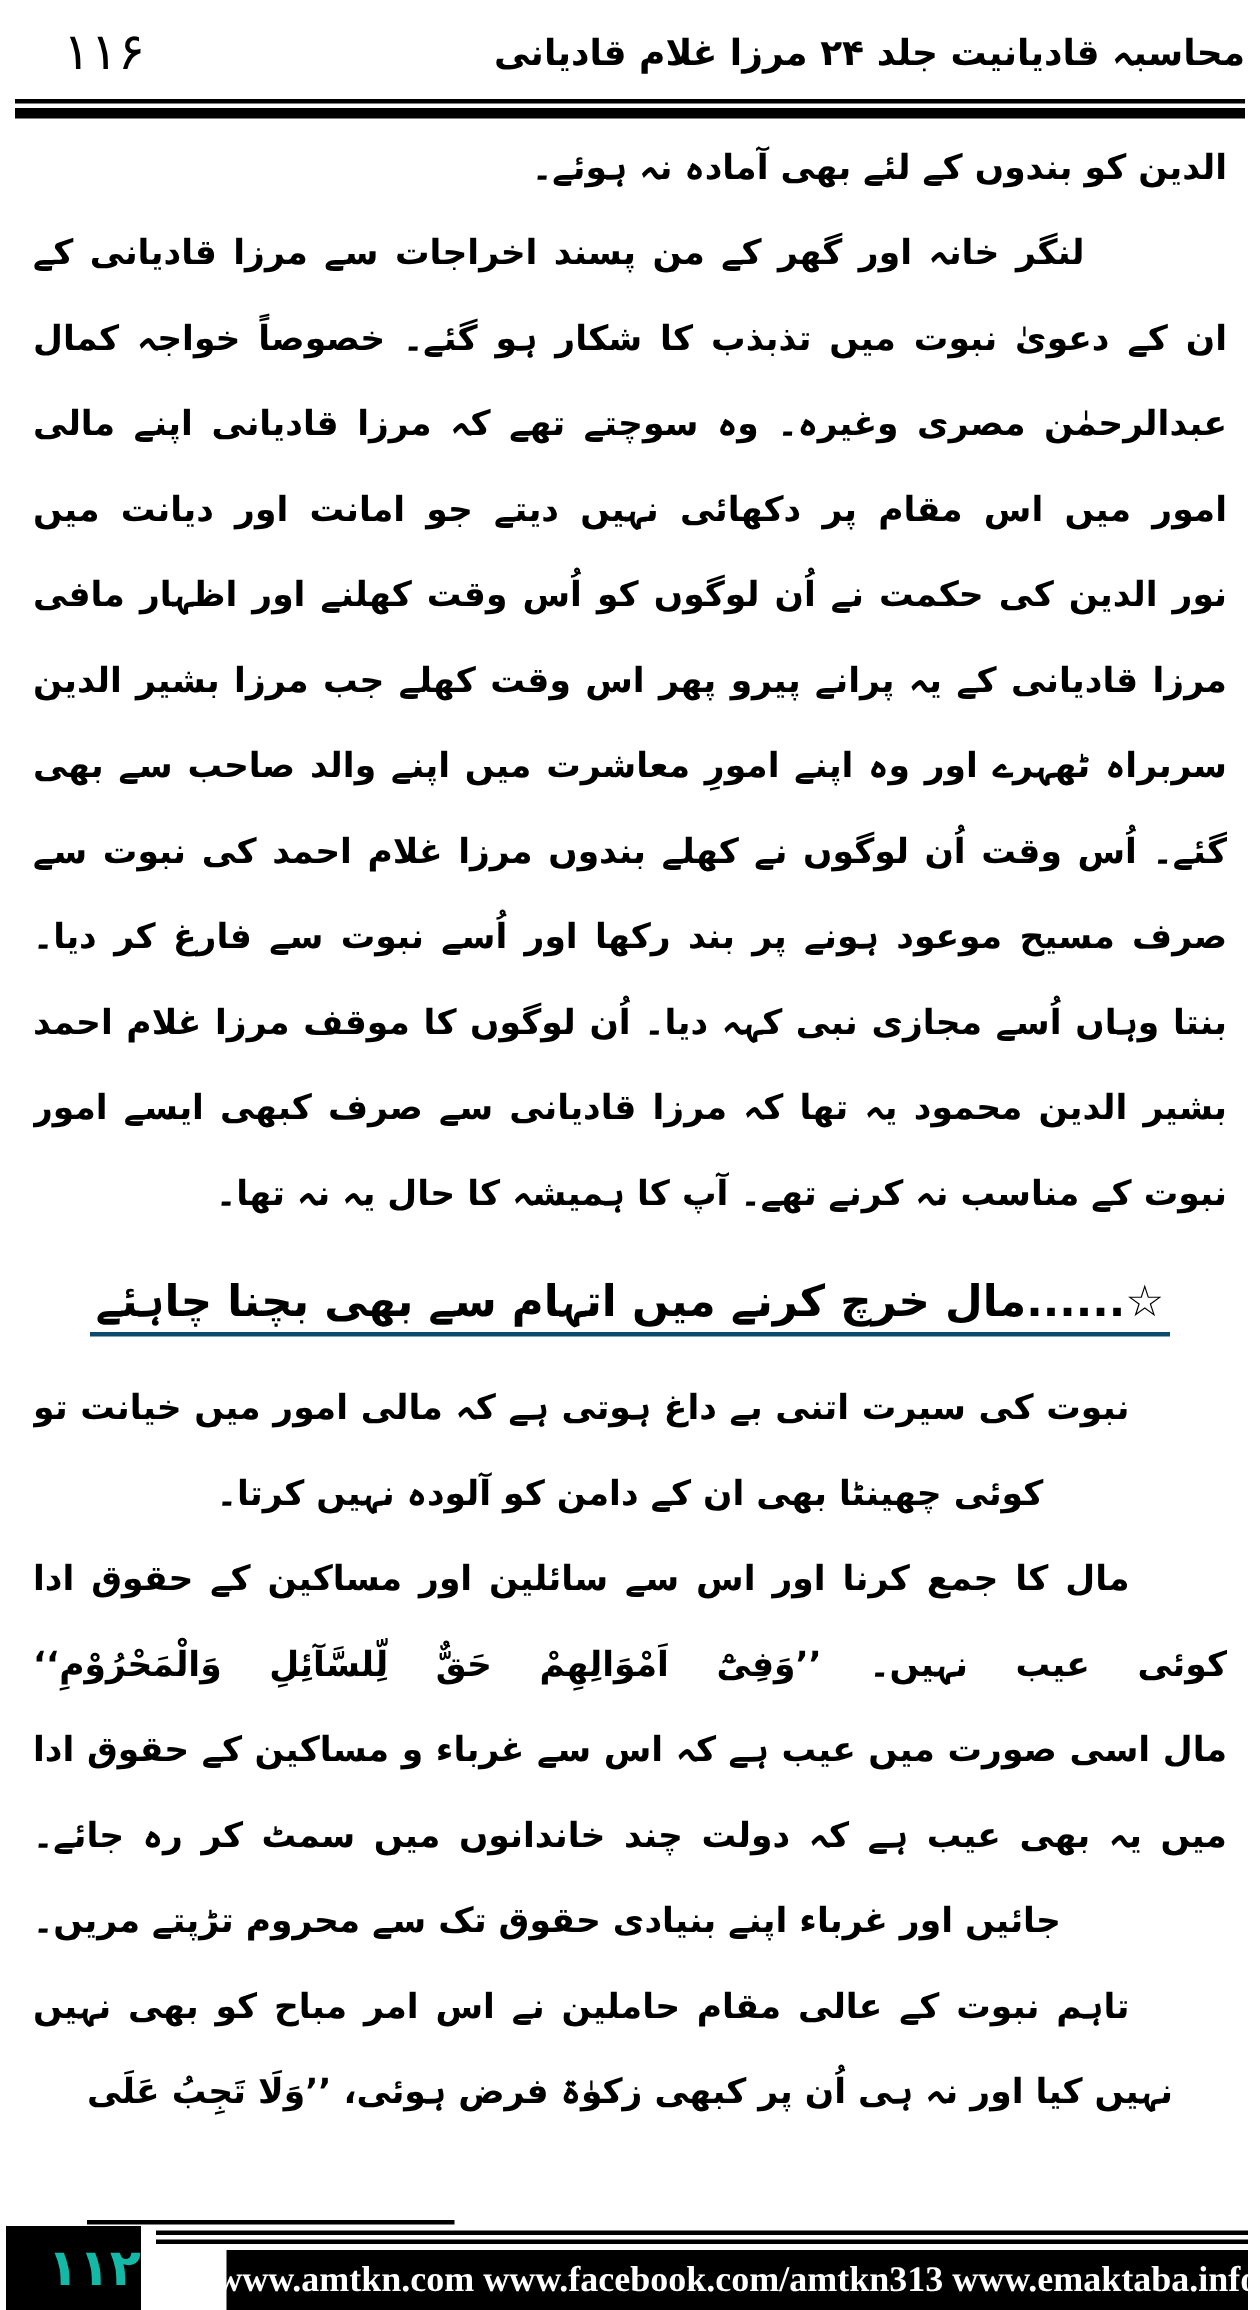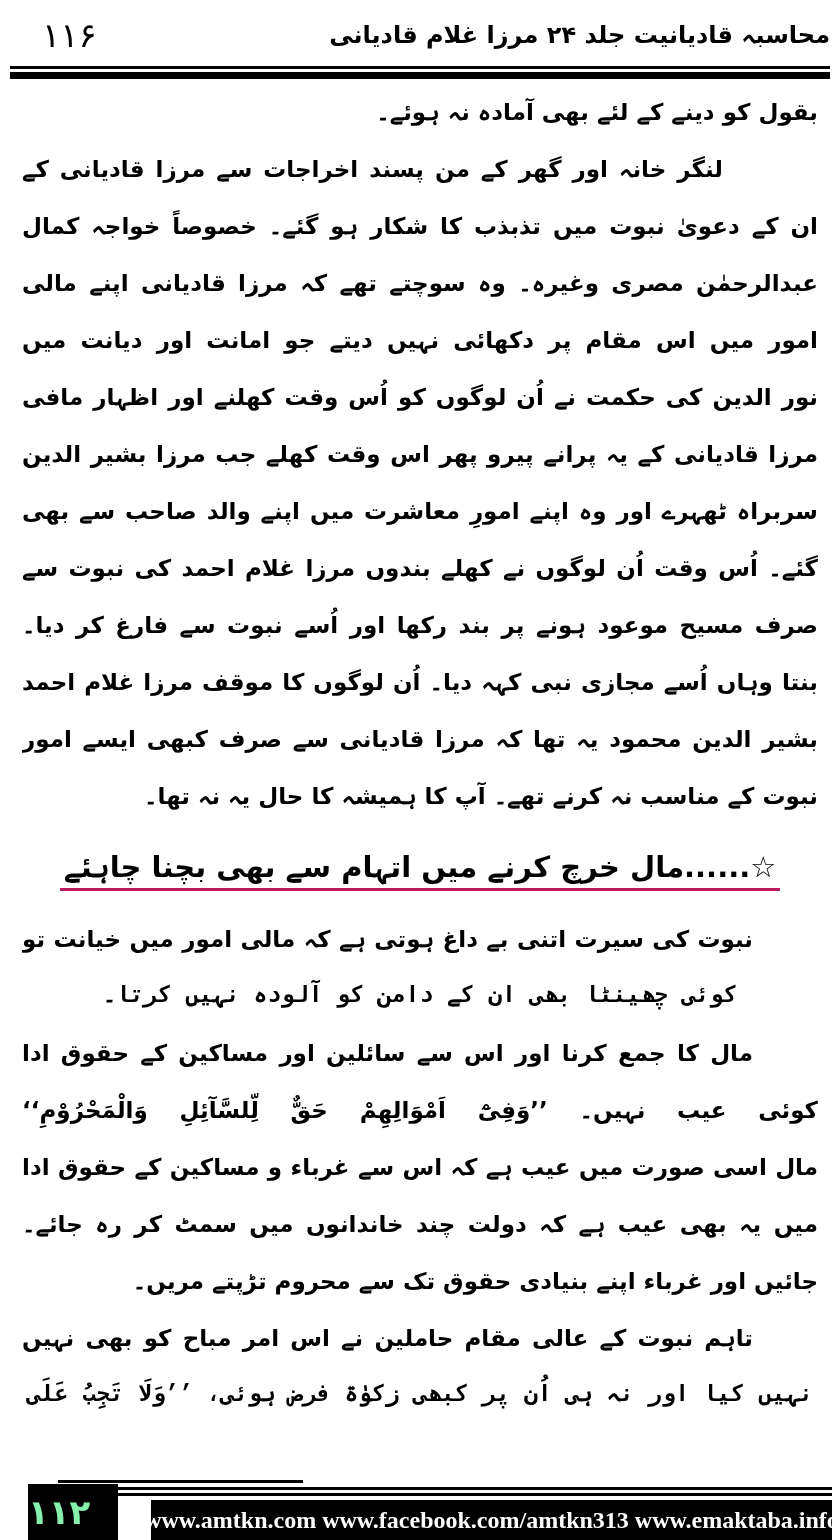--- a/index.html
+++ b/index.html
@@ -32,44 +32,44 @@
   
   .body-text {
     position:absolute; top:84px; left:22px; right:22px;
     direction:rtl; font-weight:bold; font-size:23px;
   }
   .line { line-height:57px; height:57px; overflow:hidden; }
   .l-full   { text-align:justify; text-align-last:justify; }
   .l-indent { text-align:justify; text-align-last:justify; padding-right:95px; }
   .l-indent-sm { text-align:justify; text-align-last:justify; padding-right:65px; }
   .l-end    { text-align:right; }
-  .l-center { text-align:center;font-family:Liberation Mono, monospace; }
-  .l-left   { text-align:right; }
+  .l-center { text-align:center; }
+  .l-left   { text-align:left; }
   .l-heading {
     text-align:center; height:70px; line-height:64px;
     margin-top:10px; margin-bottom:6px; overflow:visible;
   }
   .heading-text {
     font-size:29px; font-weight:bold;
-    border-bottom:3px solid #be185d; padding:0 4px 4px 4px;
+    border-bottom:3px solid #0c4a6e; padding:0 4px 4px 4px;
   }
 
   
   .footnote {
     position:absolute; left:15px; top:1428px; direction:rtl;
     font-weight:bold; font-size:23px; white-space:nowrap;
   }
   .footnote-rule {
     position:absolute; left:58px; top:1480px; width:245px; height:3px; background:#000;
   }
 
   
   .footer-pagebox {
-    position:absolute; left:28px; top:1484px; width:90px; height:56px;
-    background:#000; color:#86efac; display:flex; align-items:center; justify-content:flex-start;
+    position:absolute; left:4px; top:1484px; width:90px; height:56px;
+    background:#000; color:#14b8a6; display:flex; align-items:center; justify-content:flex-end;
     font-size:34px; font-weight:bold;
   }
   .footer-rules { position:absolute; left:104px; right:8px; top:1487px; }
   .f-rule { height:3px; background:#000; }
   .f-rule + .f-rule { margin-top:3px; }
   .footer-bar {
     position:absolute; left:104px; right:8px; top:1500px; height:40px;
     background:#000; color:#fff;
     display:flex; align-items:center; justify-content:center;
     font-family:"Liberation Serif", serif; font-weight:bold; font-size:24px;
@@ -85,21 +85,21 @@
   <div class="header">
     <span class="pagenum-top">۱۱۶</span>
     <span class="book-title">محاسبہ قادیانیت جلد ۲۴ مرزا غلام قادیانی</span>
   </div>
   <div class="rules-top">
     <div class="rule-thin"></div>
     <div class="rule-thick"></div>
   </div>
 
   <div class="body-text" id="body-lines">
-      <div class="line l-end">بقول کو دینے کے لئے بھی آمادہ نہ ہوئے۔</div>
+      <div class="line l-end">الدین کو بندوں کے لئے بھی آمادہ نہ ہوئے۔</div>
       <div class="line l-indent">لنگر خانہ اور گھر کے من پسند اخراجات سے مرزا قادیانی کے قریب کے کئی لوگ</div>
       <div class="line l-full">ان کے دعویٰ نبوت میں تذبذب کا شکار ہو گئے۔ خصوصاً خواجہ کمال الدین اور مولوی محمد علی اور</div>
       <div class="line l-full">عبدالرحمٰن مصری وغیرہ۔ وہ سوچتے تھے کہ مرزا قادیانی اپنے مالی معاملات اور دیگر کئی معاشی</div>
       <div class="line l-full">امور میں اس مقام پر دکھائی نہیں دیتے جو امانت اور دیانت میں پیغمبروں کا ہوتا ہے لیکن حکیم</div>
       <div class="line l-full">نور الدین کی حکمت نے اُن لوگوں کو اُس وقت کھلنے اور اظہار مافی الضمیر سے روکے رکھا۔</div>
       <div class="line l-full">مرزا قادیانی کے یہ پرانے پیرو پھر اس وقت کھلے جب مرزا بشیر الدین محمود اس سلسلے کے</div>
       <div class="line l-full">سربراہ ٹھہرے اور وہ اپنے امورِ معاشرت میں اپنے والد صاحب سے بھی بہت آگے نکل</div>
       <div class="line l-full">گئے۔ اُس وقت اُن لوگوں نے کھلے بندوں مرزا غلام احمد کی نبوت سے انکار کیا اور اسے</div>
       <div class="line l-full">صرف مسیح موعود ہونے پر بند رکھا اور اُسے نبوت سے فارغ کر دیا۔ جہاں دیکھا کہ کام نہیں</div>
       <div class="line l-full">بنتا وہاں اُسے مجازی نبی کہہ دیا۔ اُن لوگوں کا موقف مرزا غلام احمد کے بارے میں بقول مرزا</div>

